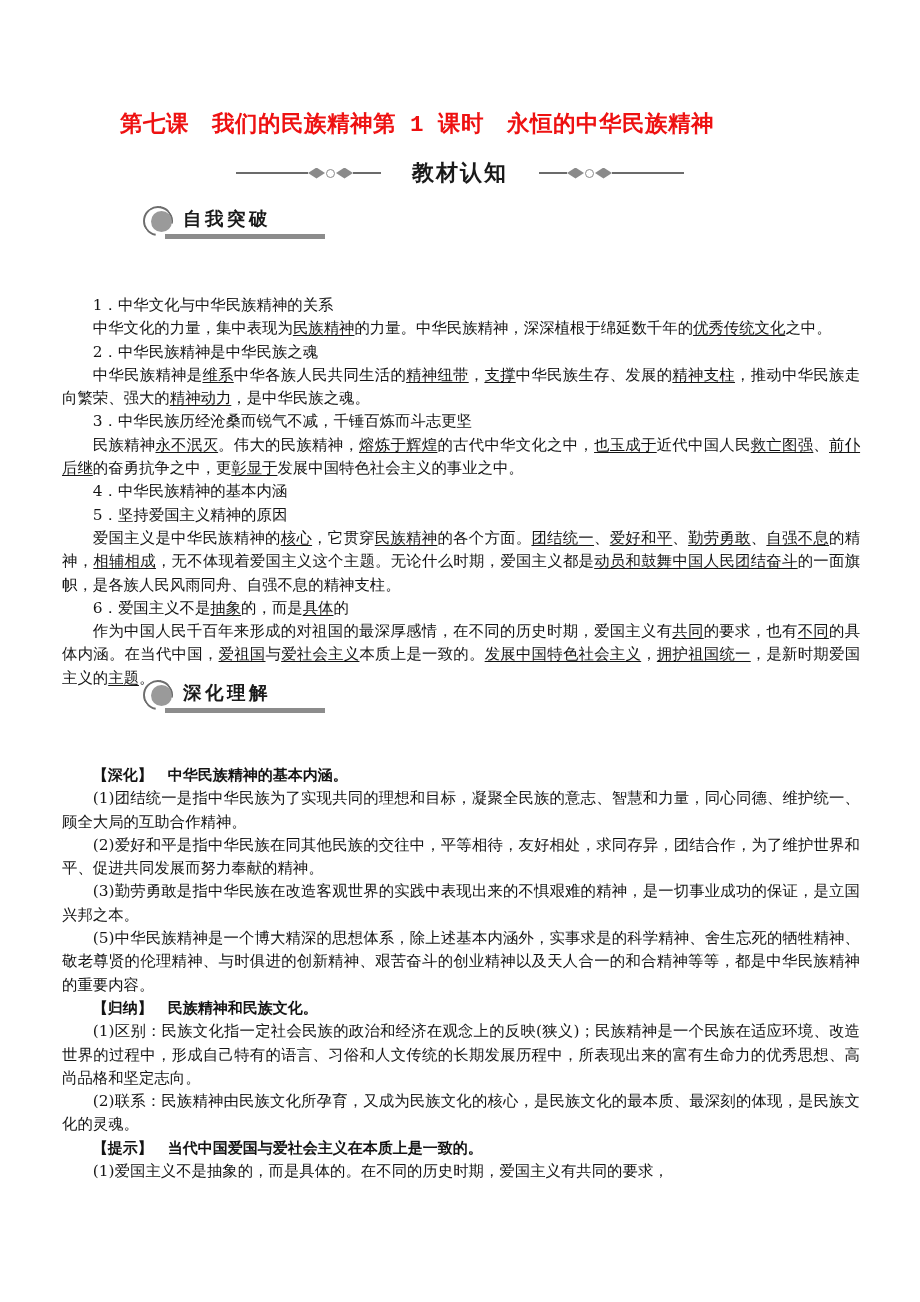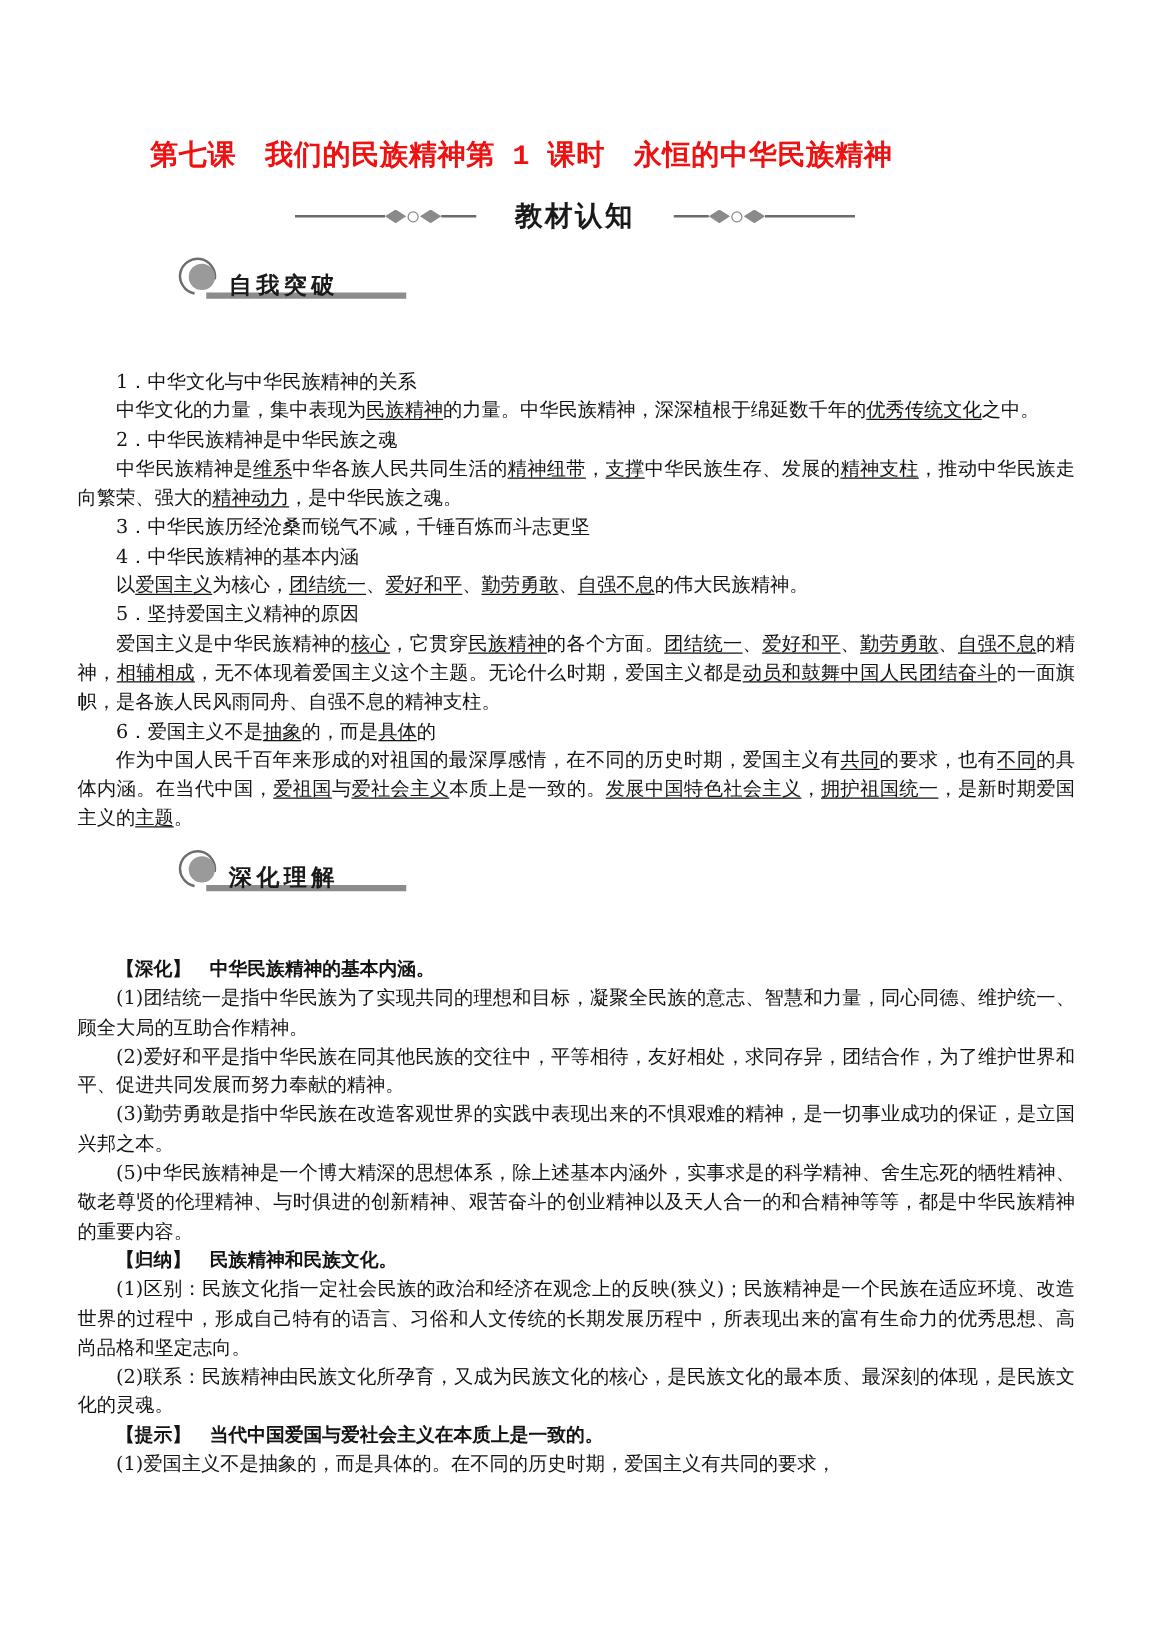--- a/index.html
+++ b/index.html
@@ -83,21 +83,21 @@
     color: #1a1a1a;
     letter-spacing: 2px;
     padding: 0 14px;
     font-family: "DejaVu Sans", "Liberation Sans", sans-serif;
   }
 
   
   .badge {
     position: absolute;
     display: flex;
-    align-items: flex-end;
+    align-items: flex-start;
   }
   .badge-icon {
     position: relative;
     width: 34px;
     height: 34px;
     flex: 0 0 auto;
   }
   .badge-ring {
     position: absolute;
     left: 0; top: 0;
@@ -191,22 +191,22 @@
     <span class="badge-bar" style="width:160px;"></span>
     <span class="badge-text">自我突破</span>
   </div>
 
   <div class="body-block" id="section-one" style="top:246px;margin-top:48px;">
       <p class="para">1．中华文化与中华民族精神的关系</p>
       <p class="para"><span>中华文化的力量，集中表现为</span><span class="u">民族精神</span><span>的力量。中华民族精神，深深植根于绵延数千年的</span><span class="u">优秀传统文化</span><span>之中。</span></p>
       <p class="para">2．中华民族精神是中华民族之魂</p>
       <p class="para"><span>中华民族精神是</span><span class="u">维系</span><span>中华各族人民共同生活的</span><span class="u">精神纽带</span><span>，</span><span class="u">支撑</span><span>中华民族生存、发展的</span><span class="u">精神支柱</span><span>，推动中华民族走向繁荣、强大的</span><span class="u">精神动力</span><span>，是中华民族之魂。</span></p>
       <p class="para">3．中华民族历经沧桑而锐气不减，千锤百炼而斗志更坚</p>
+      <p class="para"><span>民族精神</span><span class="u">永不泯灭</span><span>。伟大的民族精神，</span><span class="u">熔炼于辉煌</span><span>的古代中华文化之中，</span><span class="u">也玉成于</span><span>近代中国人民</span><span class="u">救亡图强</span><span>、</span><span class="u">前仆后继</span><span>的奋勇抗争之中，更</span><span class="u">彰显于</span><span>发展中国特色社会主义的事业之中。</span></p>
       <p class="para">4．中华民族精神的基本内涵</p>
-      <p class="para"><span>以</span><span class="u">爱国主义</span><span>为核心，</span><span class="u">团结统一</span><span>、</span><span class="u">爱好和平</span><span>、</span><span class="u">勤劳勇敢</span><span>、</span><span class="u">自强不息</span><span>的伟大民族精神。</span></p>
       <p class="para">5．坚持爱国主义精神的原因</p>
       <p class="para"><span>爱国主义是中华民族精神的</span><span class="u">核心</span><span>，它贯穿</span><span class="u">民族精神</span><span>的各个方面。</span><span class="u">团结统一</span><span>、</span><span class="u">爱好和平</span><span>、</span><span class="u">勤劳勇敢</span><span>、</span><span class="u">自强不息</span><span>的精神，</span><span class="u">相辅相成</span><span>，无不体现着爱国主义这个主题。无论什么时期，爱国主义都是</span><span class="u">动员和鼓舞中国人民团结奋斗</span><span>的一面旗帜，是各族人民风雨同舟、自强不息的精神支柱。</span></p>
       <p class="para"><span>6．爱国主义不是</span><span class="u">抽象</span><span>的，而是</span><span class="u">具体</span><span>的</span></p>
       <p class="para"><span>作为中国人民千百年来形成的对祖国的最深厚感情，在不同的历史时期，爱国主义有</span><span class="u">共同</span><span>的要求，也有</span><span class="u">不同</span><span>的具体内涵。在当代中国，</span><span class="u">爱祖国</span><span>与</span><span class="u">爱社会主义</span><span>本质上是一致的。</span><span class="u">发展中国特色社会主义</span><span>，</span><span class="u">拥护祖国统一</span><span>，是新时期爱国主义的</span><span class="u">主题</span><span>。</span></p>
     </div>
 
   <div class="badge" id="badge2" style="left:143px; top:680px;">
     <span class="badge-icon">
       <span class="badge-ring"></span>
       <span class="badge-fill"></span>

